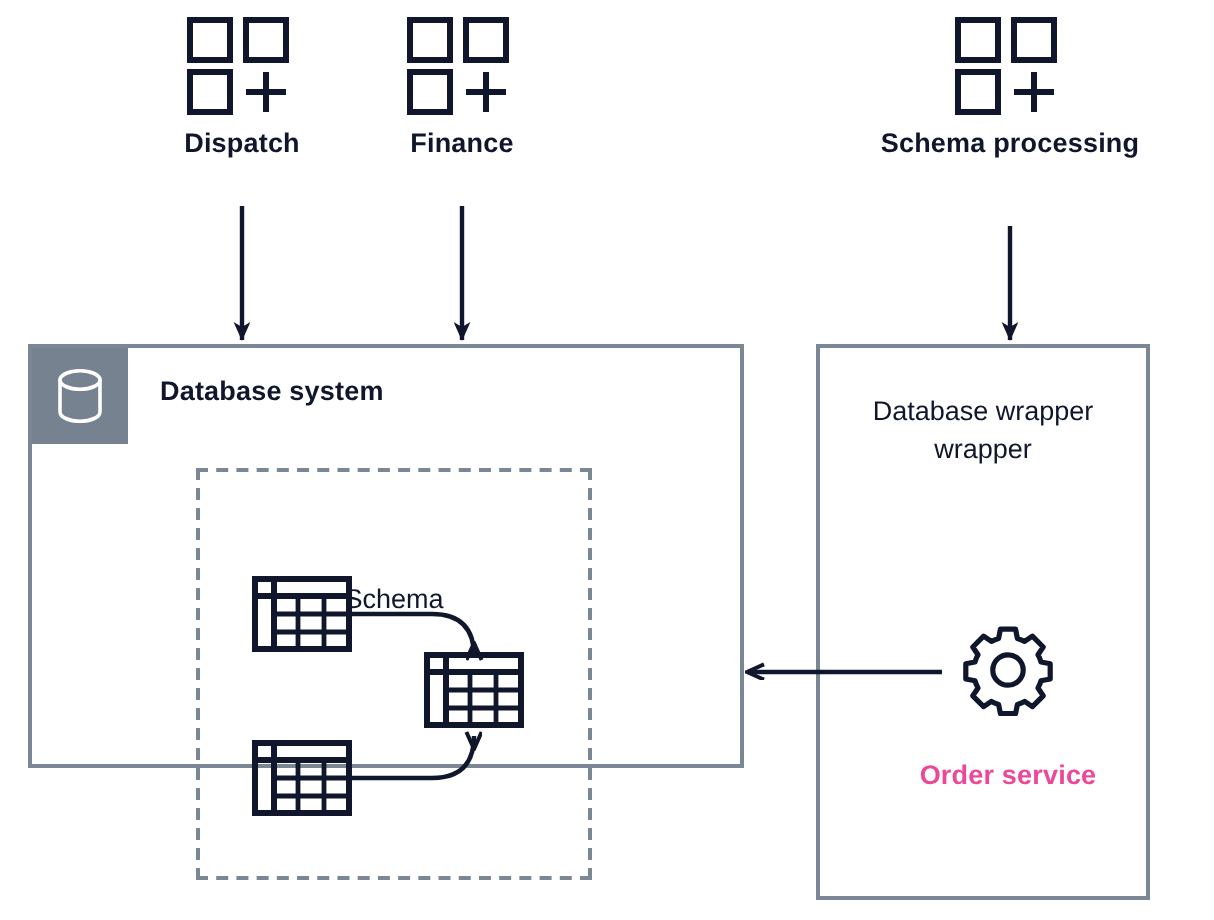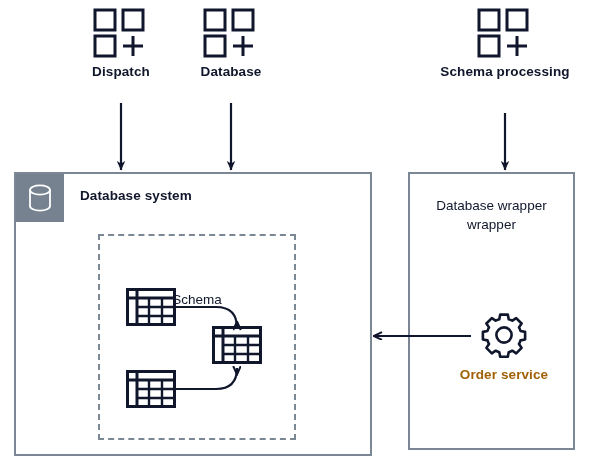--- a/index.html
+++ b/index.html
@@ -55,21 +55,21 @@
   .panel {
     position: absolute;
     background: #ffffff;
     border: 2px solid #7b8794;
     box-sizing: border-box;
   }
   #panel-database {
     left: 10px;
     top: 172px;
     width: 358px;
-    height: 284px;
+    height: 212px;
   }
   #panel-wrapper {
     left: 404px;
     top: 172px;
     width: 167px;
     height: 278px;
   }
 
   .db-badge {
     position: absolute;
@@ -143,24 +143,24 @@
     width: 100px;
     text-align: center;
   }
   .gear-icon {
     width: 46px;
     height: 46px;
     display: block;
     margin: 0 auto;
   }
   .gear-label {
-    margin-top: 9px;
+    margin-top: 22px;
     font-size: 13.5px;
     font-weight: bold;
-    color: #a16207;
+    color: #ec4899;
     letter-spacing: 0.1px;
   }
 </style>
 </head>
 <body>
 
 <div class="canvas">
 
   <div class="app-node" style="left:47px; top:8px;">
     <svg class="app-icon" viewBox="0 0 56 50">
@@ -174,21 +174,21 @@
   </div>
 
   <div class="app-node" style="left:157px; top:8px;">
     <svg class="app-icon" viewBox="0 0 56 50">
       <rect x="2" y="2" width="20" height="20" fill="none" stroke="#10162b" stroke-width="3"></rect>
       <rect x="30" y="2" width="20" height="20" fill="none" stroke="#10162b" stroke-width="3"></rect>
       <rect x="2" y="28" width="20" height="20" fill="none" stroke="#10162b" stroke-width="3"></rect>
       <line x1="40" y1="28" x2="40" y2="48" stroke="#10162b" stroke-width="3"></line>
       <line x1="30" y1="38" x2="50" y2="38" stroke="#10162b" stroke-width="3"></line>
     </svg>
-    <div class="app-label">Database</div>
+    <div class="app-label">Finance</div>
   </div>
 
   <div class="app-node" style="left:431px; top:8px;">
     <svg class="app-icon" viewBox="0 0 56 50">
       <rect x="2" y="2" width="20" height="20" fill="none" stroke="#10162b" stroke-width="3"></rect>
       <rect x="30" y="2" width="20" height="20" fill="none" stroke="#10162b" stroke-width="3"></rect>
       <rect x="2" y="28" width="20" height="20" fill="none" stroke="#10162b" stroke-width="3"></rect>
       <line x1="40" y1="28" x2="40" y2="48" stroke="#10162b" stroke-width="3"></line>
       <line x1="30" y1="38" x2="50" y2="38" stroke="#10162b" stroke-width="3"></line>
     </svg>

